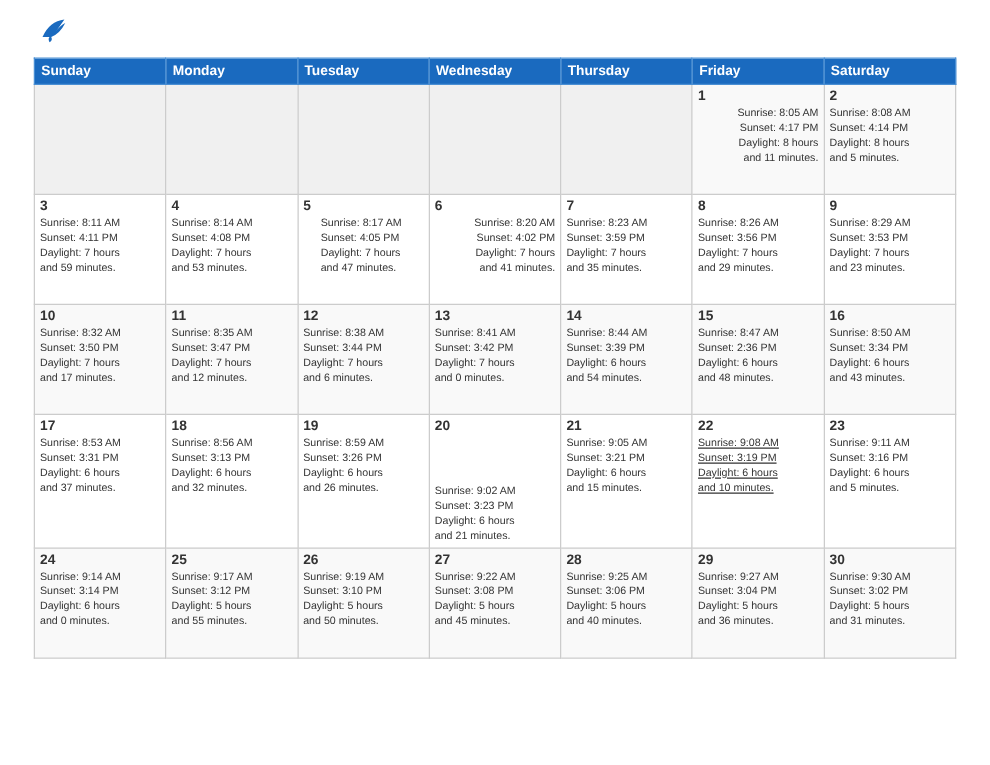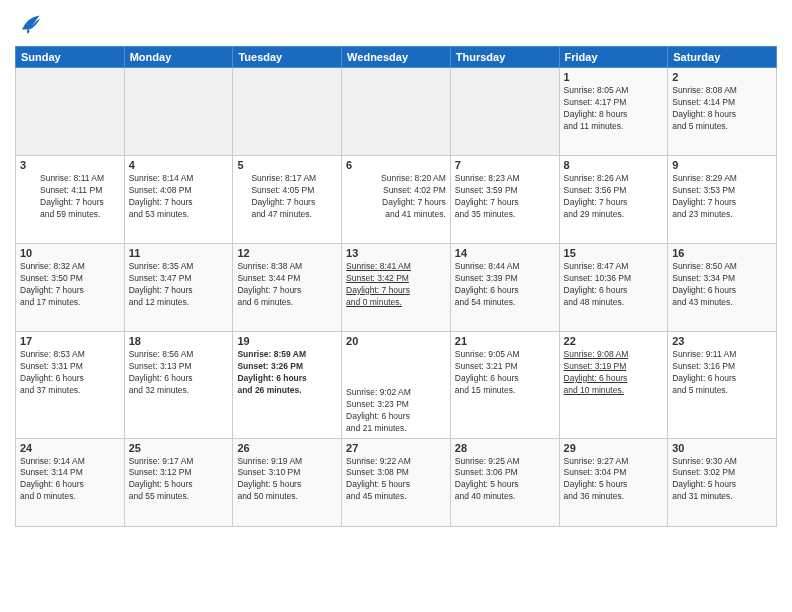--- a/index.html
+++ b/index.html
@@ -6,21 +6,21 @@
     body {
       width: 792px;
       height: 612px;
       font-family: Arial, sans-serif;
       background: #fff;
       overflow: hidden;
     }
     .page {
       width: 792px;
       height: 612px;
-      padding: 10px 15px;
+      padding: 10px 27px;
     }
     .header {
       display: flex;
       justify-content: space-between;
       align-items: flex-start;
       margin-bottom: 8px;
     }
     .logo {
       display: flex;
       align-items: center;
@@ -130,37 +130,37 @@
     </thead>
     <tbody id="calendar-body">
     <tr>
           <td class="empty-cell"></td>
           <td class="empty-cell"></td>
           <td class="empty-cell"></td>
           <td class="empty-cell"></td>
           <td class="empty-cell"></td>
           <td>
             <span class="day-num">1</span>
-            <div class="day-info" style="white-space: pre-line;">Sunrise: 8:05 AM
+            <div class="day-info" style="white-space: pre-line; text-align: right;">Sunrise: 8:05 AM
 Sunset: 4:17 PM
 Daylight: 8 hours
 and 11 minutes.</div>
           </td>
           <td>
             <span class="day-num">2</span>
             <div class="day-info" style="white-space: pre-line;">Sunrise: 8:08 AM
 Sunset: 4:14 PM
 Daylight: 8 hours
 and 5 minutes.</div>
           </td>
         </tr>
         <tr>
           <td>
             <span class="day-num">3</span>
-            <div class="day-info" style="white-space: pre-line; margin-left: 20px;">Sunrise: 8:11 AM
+            <div class="day-info" style="white-space: pre-line;">Sunrise: 8:11 AM
 Sunset: 4:11 PM
 Daylight: 7 hours
 and 59 minutes.</div>
           </td>
           <td>
             <span class="day-num">4</span>
             <div class="day-info" style="white-space: pre-line;">Sunrise: 8:14 AM
 Sunset: 4:08 PM
 Daylight: 7 hours
 and 53 minutes.</div>
@@ -218,36 +218,36 @@
           </td>
           <td>
             <span class="day-num">12</span>
             <div class="day-info" style="white-space: pre-line;">Sunrise: 8:38 AM
 Sunset: 3:44 PM
 Daylight: 7 hours
 and 6 minutes.</div>
           </td>
           <td>
             <span class="day-num">13</span>
-            <div class="day-info" style="white-space: pre-line; text-decoration: underline;">Sunrise: 8:41 AM
+            <div class="day-info" style="white-space: pre-line;">Sunrise: 8:41 AM
 Sunset: 3:42 PM
 Daylight: 7 hours
 and 0 minutes.</div>
           </td>
           <td>
             <span class="day-num">14</span>
             <div class="day-info" style="white-space: pre-line;">Sunrise: 8:44 AM
 Sunset: 3:39 PM
 Daylight: 6 hours
 and 54 minutes.</div>
           </td>
           <td>
             <span class="day-num">15</span>
             <div class="day-info" style="white-space: pre-line;">Sunrise: 8:47 AM
-Sunset: 10:36 PM
+Sunset: 2:36 PM
 Daylight: 6 hours
 and 48 minutes.</div>
           </td>
           <td>
             <span class="day-num">16</span>
             <div class="day-info" style="white-space: pre-line;">Sunrise: 8:50 AM
 Sunset: 3:34 PM
 Daylight: 6 hours
 and 43 minutes.</div>
           </td>
@@ -262,21 +262,21 @@
           </td>
           <td>
             <span class="day-num">18</span>
             <div class="day-info" style="white-space: pre-line;">Sunrise: 8:56 AM
 Sunset: 3:13 PM
 Daylight: 6 hours
 and 32 minutes.</div>
           </td>
           <td>
             <span class="day-num">19</span>
-            <div class="day-info" style="white-space: pre-line; font-weight: bold;">Sunrise: 8:59 AM
+            <div class="day-info" style="white-space: pre-line;">Sunrise: 8:59 AM
 Sunset: 3:26 PM
 Daylight: 6 hours
 and 26 minutes.</div>
           </td>
           <td>
             <span class="day-num">20</span>
             <div class="day-info" style="white-space: pre-line; margin-top: 40px;">Sunrise: 9:02 AM
 Sunset: 3:23 PM
 Daylight: 6 hours
 and 21 minutes.</div>

